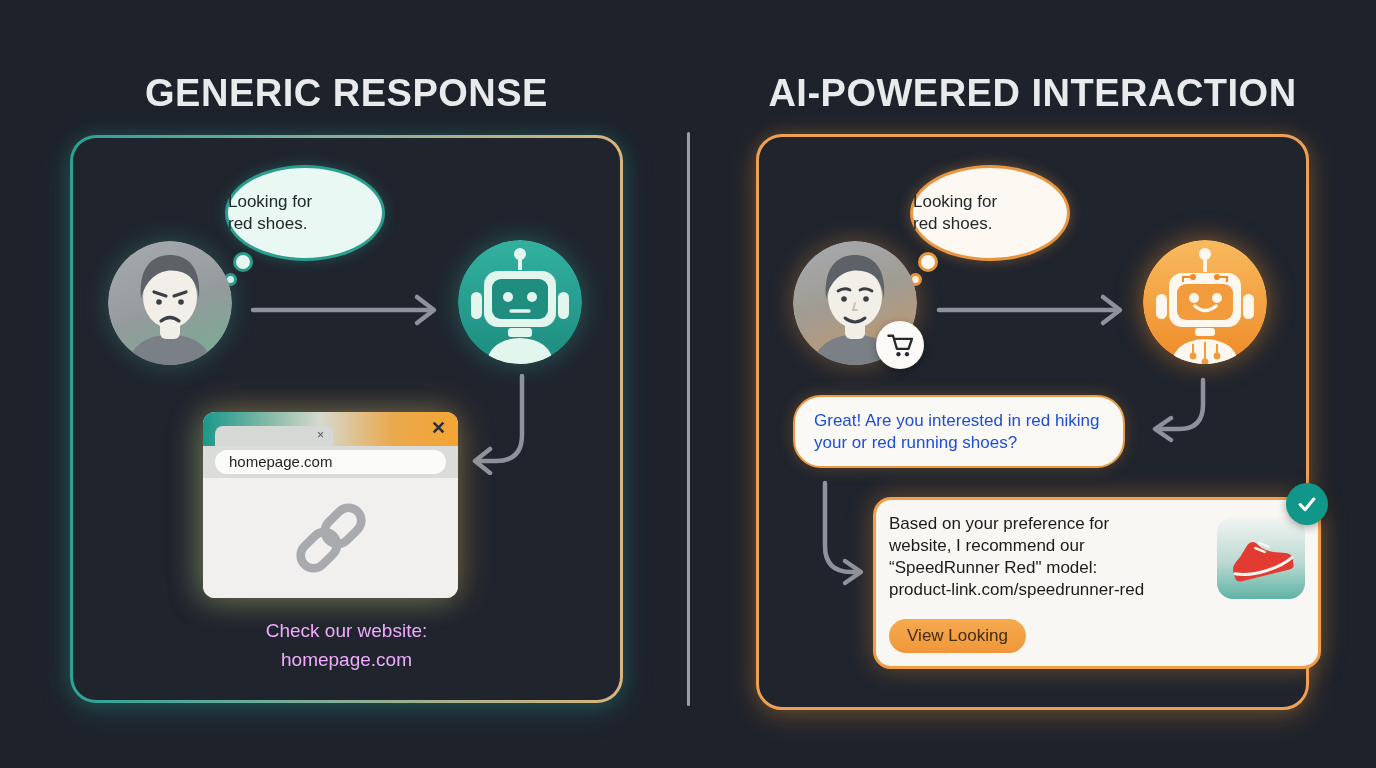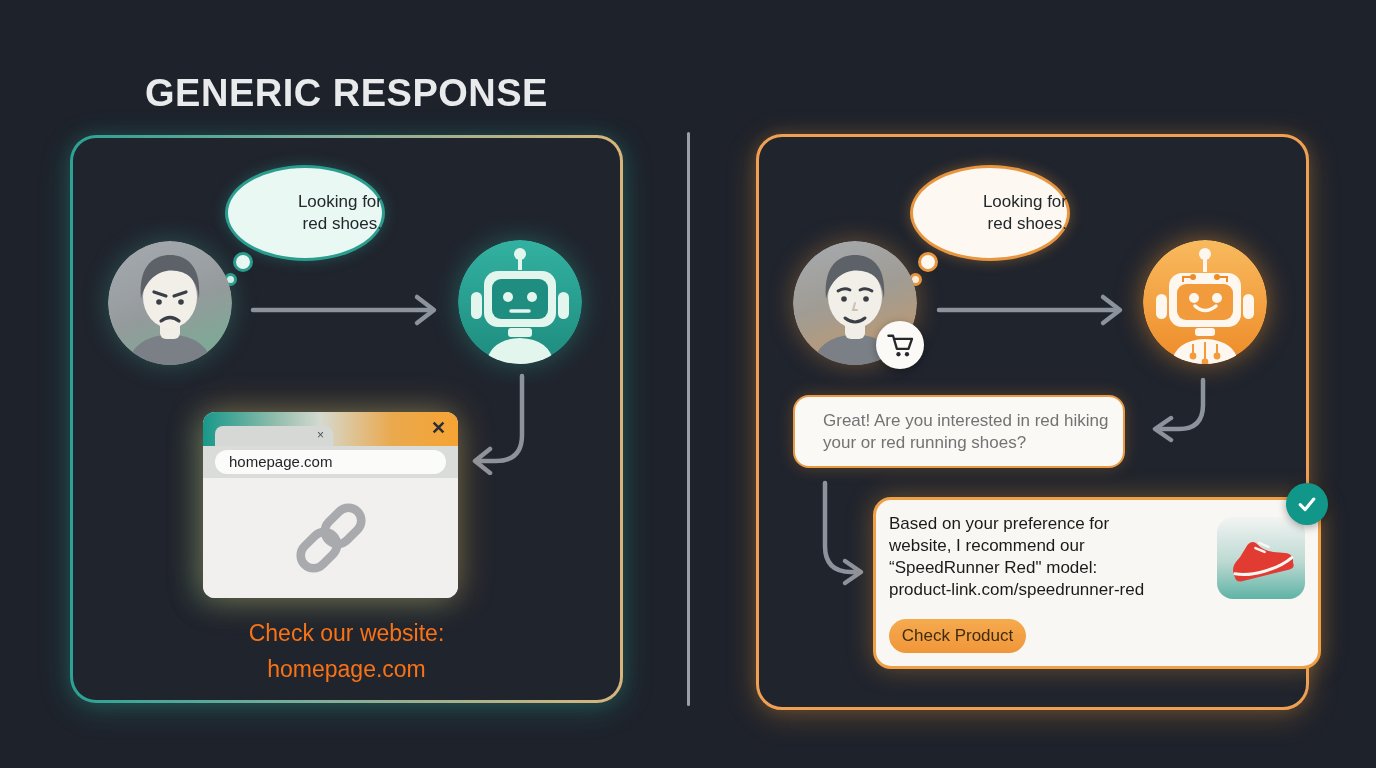--- a/index.html
+++ b/index.html
@@ -20,21 +20,21 @@
                 border-radius:26px; padding:3px;
                 background:linear-gradient(90deg,#2ba295 0%,#7fae9b 45%,#d9b57b 100%);
                 box-shadow:0 6px 30px rgba(42,161,147,.30), 0 0 18px rgba(42,161,147,.18); }
   .panel-inner { position:relative; width:100%; height:100%; background:#20242d; border-radius:23px; }
   .panel-right { position:absolute; left:756px; top:134px; width:553px; height:576px;
                  border:3px solid #f0a053; border-radius:26px; background:#20242d;
                  box-shadow:0 6px 30px rgba(244,158,60,.28), 0 0 16px rgba(244,158,60,.15); }
 
   
   .bubble { position:absolute; width:160px; height:96px; border-radius:50%;
-            display:flex; flex-direction:column; justify-content:center; align-items:flex-end;
+            display:flex; flex-direction:column; justify-content:center; align-items:flex-start;
             font-size:17px; line-height:1.3; color:#22282b; }
   .bubble.teal { left:152px; top:27px; background:#e9f8f2; border:3px solid #2a9d8f;
                  box-shadow:0 0 14px rgba(42,157,143,.35); }
   .bubble.orange { left:151px; top:28px; background:#fdf9f2; border:3px solid #e8953f;
                    box-shadow:0 0 14px rgba(240,160,70,.35); }
   .tail { position:absolute; border-radius:50%; }
   .tail.teal { background:#e9f8f2; border:3px solid #2a9d8f; }
   .tail.orange { background:#fdf9f2; border:3px solid #e8953f; }
   .tail.big { width:20px; height:20px; }
   .tail.small { width:13px; height:13px; }
@@ -58,26 +58,26 @@
              background:#d5d8d4; border-radius:8px 8px 0 0; }
   .tab-x { position:absolute; right:9px; top:2px; font-size:12px; color:#4d5154; }
   .win-close { position:absolute; right:12px; top:5px; font-size:18px; font-weight:bold; color:#2b2d31; cursor:default; }
   .browser-toolbar { height:32px; background:#d9dcd8; padding:4px 12px; }
   .url-bar { height:24px; background:#fbfbf9; border-radius:12px; font-size:15px; color:#1f2125;
              padding-left:14px; line-height:24px; }
   .browser-body { position:relative; height:120px; background:#f1f0ee; display:flex;
              align-items:center; justify-content:center; }
 
   .caption { position:absolute; left:0; width:100%; top:478px; text-align:center;
-             font-size:23px; line-height:1.55; color:#f97316; }
+             font-size:19px; line-height:1.55; color:#f0abfc; }
 
   
   .msg-box { position:absolute; left:34px; top:258px; width:332px; height:73px;
-             background:#faf9f6; border:2.5px solid #eb9a44; border-radius:16px;
-             padding:13px 28px; font-size:17px; line-height:1.32; color:#737373; white-space:nowrap;
+             background:#faf9f6; border:2.5px solid #eb9a44; border-radius:28px;
+             padding:13px 19px; font-size:17px; line-height:1.32; color:#1d4ed8; white-space:nowrap;
              box-shadow:0 0 16px rgba(244,158,60,.25); }
   .card { position:absolute; left:114px; top:360px; width:448px; height:172px;
           background:#f8f7f4; border:3px solid #ef9f46; border-radius:18px;
           box-shadow:0 0 26px rgba(244,158,60,.35); }
   .card-text { position:absolute; left:13px; top:13px; width:285px; font-size:17px; line-height:1.3;
                color:#1b1b1b; white-space:nowrap; }
   .shoe-tile { position:absolute; right:13px; top:17px; width:88px; height:82px; border-radius:16px;
                background:linear-gradient(180deg,#f2f4f3 0%,#bcd9d2 55%,#5fb3a5 100%);
                display:flex; align-items:center; justify-content:center; }
   .view-btn { position:absolute; left:13px; bottom:13px; width:137px; height:34px; border-radius:17px;
@@ -87,20 +87,21 @@
   .check-badge { position:absolute; right:-10px; top:-17px; width:42px; height:42px; border-radius:50%;
                  background:#11968a; display:flex; align-items:center; justify-content:center;
                  box-shadow:0 2px 8px rgba(0,0,0,.35); }
 </style>
 </head>
 <body>
 
 <div class="stage">
 
   <div class="panel-title left">GENERIC RESPONSE</div>
+  <div class="panel-title right">AI-POWERED INTERACTION</div>
 
   <div class="divider"></div>
 
   <div class="panel-grad">
     <div class="panel-inner">
 
       <div class="bubble teal">
         <span>Looking for</span>
         <span>red shoes.</span>
       </div>
@@ -332,21 +333,21 @@
       <div class="shoe-tile">
         <svg width="72" height="58" viewBox="0 0 72 56" style="transform:rotate(-14deg);">
           <path d="M6,40 C4,30 10,26 16,22 L26,12 C30,9 34,10 36,14 C40,22 50,26 58,28 C66,30 68,34 66,40 L66,42 C66,45 64,46 60,46 L12,46 C8,46 6,44 6,40 Z" fill="#e23b32"></path>
           <path d="M7,37 C22,44 50,43 66,35" stroke="#f8f7f4" stroke-width="3" fill="none" stroke-linecap="round"></path>
           <line x1="33" y1="17" x2="41" y2="23" stroke="#f8f7f4" stroke-width="2.5" stroke-linecap="round"></line>
           <line x1="38" y1="13" x2="46" y2="19" stroke="#f8f7f4" stroke-width="2.5" stroke-linecap="round"></line>
         </svg>
       </div>
 
       <button class="view-btn">
-        <span>Check Product</span>
+        <span>View Looking</span>
       </button>
 
       <div class="check-badge">
         <svg width="26" height="26" viewBox="0 0 42 42">
           <polyline points="10,22 18,30 32,13" stroke="#ffffff" stroke-width="5" fill="none" stroke-linecap="round" stroke-linejoin="round"></polyline>
         </svg>
       </div>
     </div>
 
   </div>

